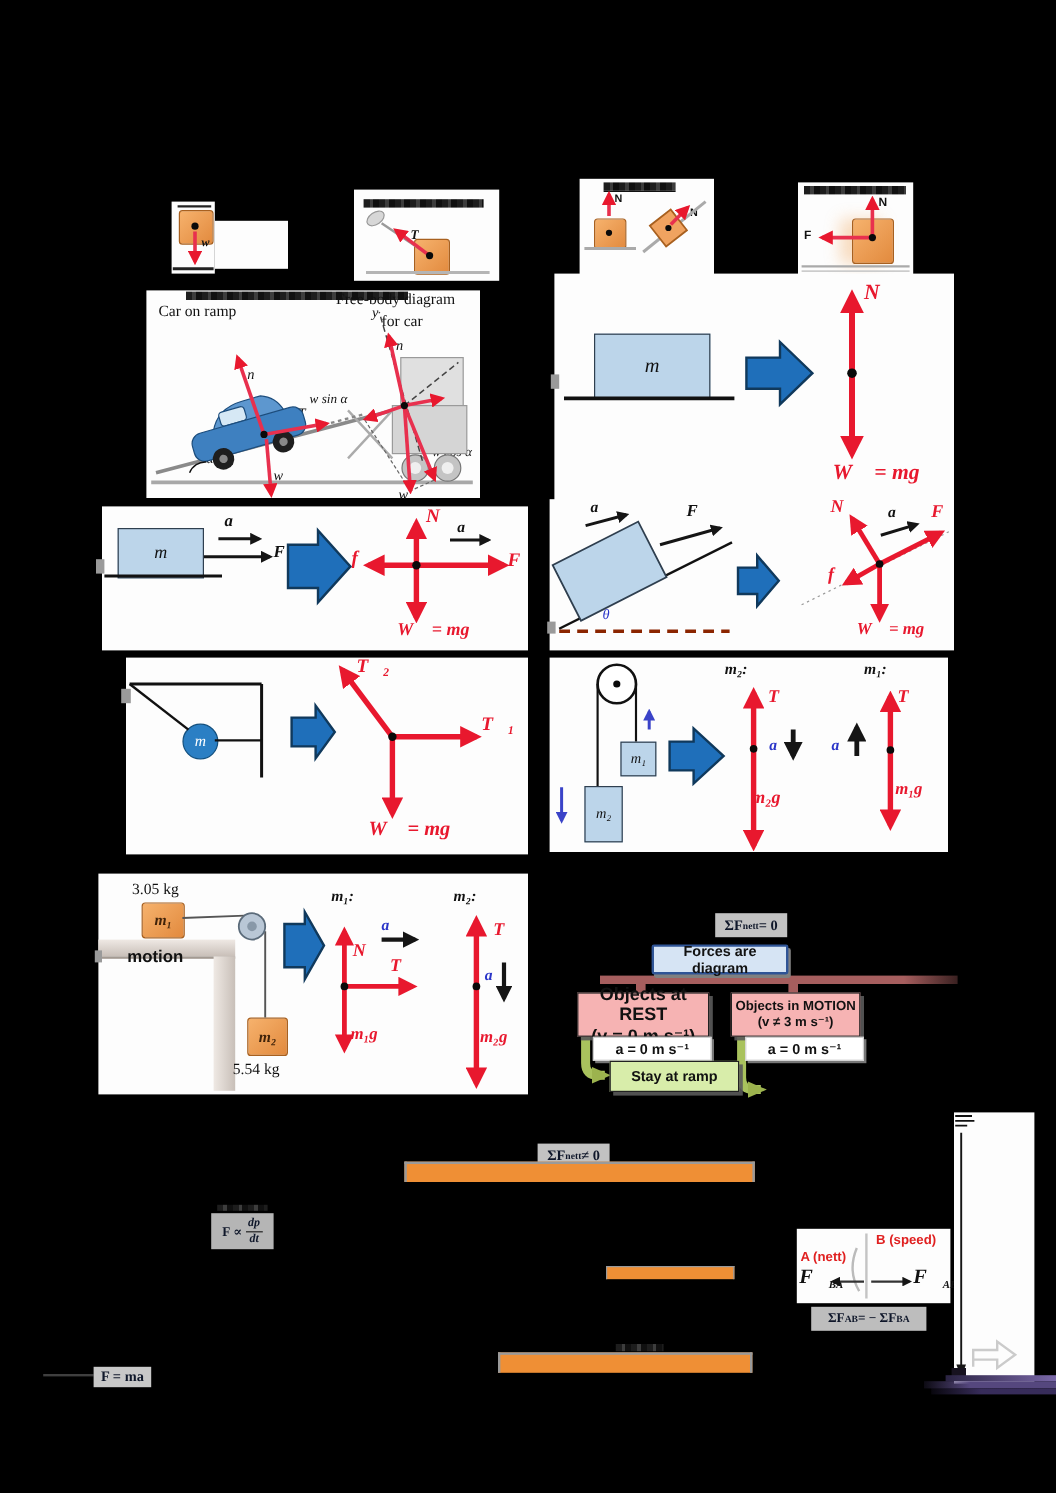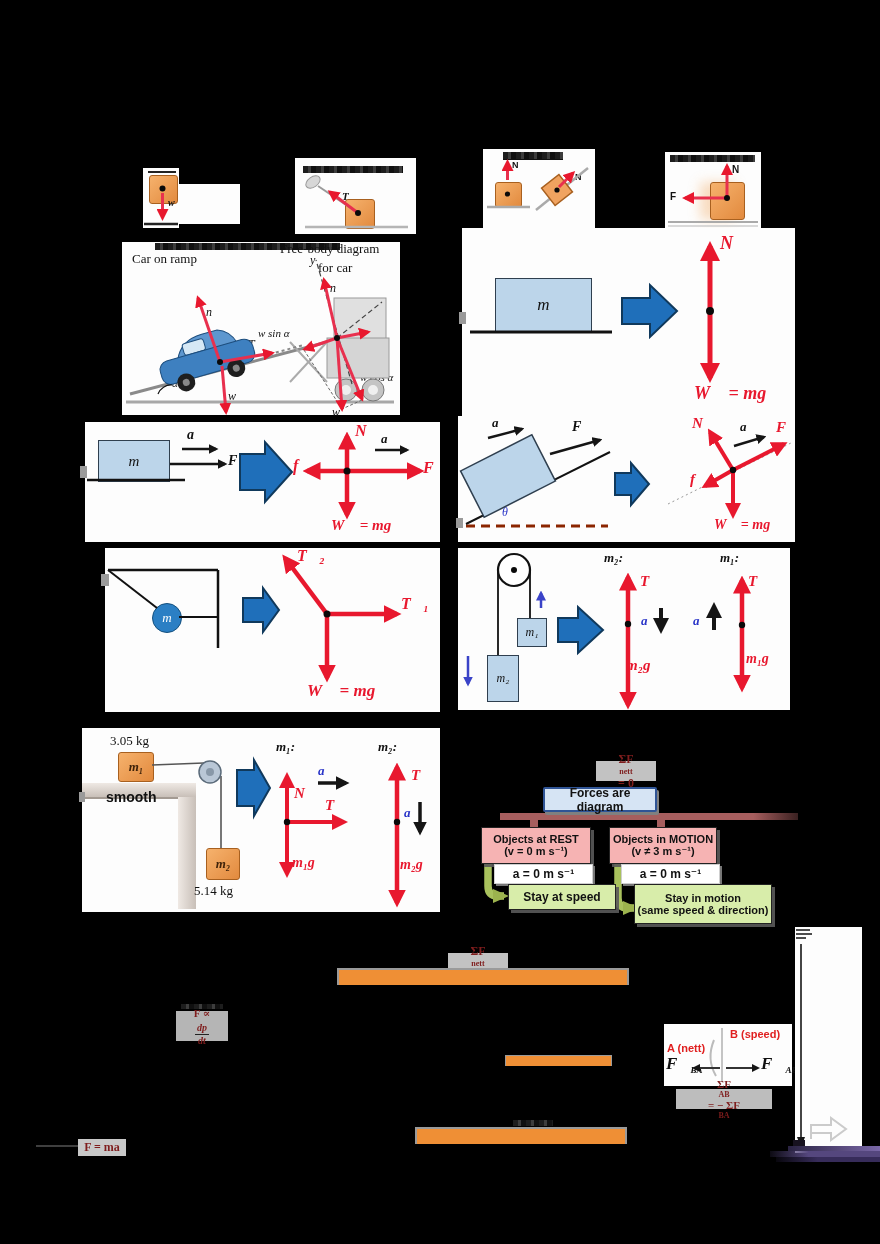--- a/index.html
+++ b/index.html
@@ -16,21 +16,21 @@
   .absvg{position:absolute;left:0;top:0;pointer-events:none;}
   .obox{position:absolute;background:linear-gradient(135deg,#f6b26d,#e28a3e);
         border:1.5px solid #a8601f;border-radius:3px;display:flex;align-items:center;justify-content:center;}
   .bblock{position:absolute;background:#bcd5ea;border:1.5px solid #2f3f4f;
           display:flex;align-items:center;justify-content:center;}
   .smudge{position:absolute;background:repeating-linear-gradient(90deg,#1d1d1d 0 5px,#3d3d3d 5px 8px,#101010 8px 13px);}
   .speck{position:absolute;background:#9a9a9a;}
   .fbox{position:absolute;display:flex;flex-direction:column;align-items:center;justify-content:center;
         text-align:center;font-weight:bold;color:#111;}
   .gray-eq{position:absolute;background:#c2c2c2;display:flex;align-items:center;justify-content:center;
-           font-family:"Liberation Serif","DejaVu Serif",serif;font-weight:bold;color:#7f1d1d;flex-direction:column;}
+           font-family:"Liberation Serif","DejaVu Serif",serif;font-weight:bold;color:#0f172a;}
   .obar{position:absolute;background:#ef8f35;border:2px solid #9a9a9a;border-bottom:none;}
   sub.sm{font-size:8px;}
   .frac{display:inline-flex;flex-direction:column;align-items:center;line-height:1;}
   .frac .bar{width:14px;height:1px;background:#222;margin:1px 0;}
 </style>
 </head>
 <body>
 
 <div id="canvas">
 
@@ -282,25 +282,25 @@
   </svg>
 </div>
 
 <div class="panel" style="left:82px;top:728px;width:358px;height:184px;">
   <span class="lbl serif blk s13" style="left:28px;top:6px;">3.05 kg</span>
   <div style="position:absolute;left:0;top:55px;width:114px;height:14px;background:linear-gradient(#efe9e4,#c8bfb8);border-bottom:2px solid #a39a92;"></div>
   <div style="position:absolute;left:96px;top:69px;width:18px;height:112px;background:linear-gradient(90deg,#efe9e4,#c8bfb8);"></div>
   <div class="obox" style="left:36px;top:24px;width:34px;height:28px;">
     <span class="serif it b s13" style="color:#40230a;">m₁</span>
   </div>
-  <span class="lbl b blk s14" style="left:24px;top:62px;">smooth</span>
+  <span class="lbl b blk s14" style="left:24px;top:62px;">motion</span>
   <div class="obox" style="left:124px;top:120px;width:32px;height:30px;">
     <span class="serif it b s13" style="color:#40230a;">m₂</span>
   </div>
-  <span class="lbl serif blk s13" style="left:112px;top:156px;">5.14 kg</span>
+  <span class="lbl serif blk s13" style="left:112px;top:156px;">5.54 kg</span>
   <span class="lbl serif it b blk s13" style="left:194px;top:12px;">m₁:</span>
   <span class="lbl serif it b blk s13" style="left:296px;top:12px;">m₂:</span>
   <span class="lbl serif it b red s15" style="left:212px;top:58px;">N⃗</span>
   <span class="lbl serif it b blu s13" style="left:236px;top:36px;">a⃗</span>
   <span class="lbl serif it b red s15" style="left:243px;top:70px;">T⃗</span>
   <span class="lbl serif it b red s14" style="left:210px;top:128px;">m₁g⃗</span>
   <span class="lbl serif it b red s15" style="left:329px;top:40px;">T⃗</span>
   <span class="lbl serif it b blu s13" style="left:322px;top:78px;">a⃗</span>
   <span class="lbl serif it b red s14" style="left:318px;top:130px;">m₂g⃗</span>
   <svg class="absvg" width="358" height="184">
@@ -330,40 +330,36 @@
 <div style="position:absolute;left:657px;top:819px;width:8px;height:10px;background:#a65e5e;"></div>
 
 <div class="gray-eq" style="left:596px;top:761px;width:60px;height:20px;font-size:12px;">
   <span>ΣF</span>
       <sub class="sm">nett</sub>
       <span> = 0</span>
 </div>
 <div class="fbox" style="left:543px;top:787px;width:110px;height:21px;background:#d6e4f4;border:2px solid #2f5496;border-radius:2px;box-shadow:2px 3px 0 #808080;font-size:12px;">
   <span>Forces are diagram</span>
 </div>
-<div class="fbox" style="left:481px;top:827px;width:108px;height:35px;background:#f6b3b3;border:1px solid #222;box-shadow:3px 3px 0 rgba(90,90,90,.9);font-size:11px;">
+<div class="fbox" style="left:481px;top:827px;width:108px;height:35px;background:#f6b3b3;border:1px solid #222;box-shadow:3px 3px 0 rgba(90,90,90,.9);font-size:15px;">
   <span>Objects at REST</span>
   <span>(v = 0 m s⁻¹)</span>
 </div>
 <div class="fbox" style="left:609px;top:827px;width:106px;height:35px;background:#f6b3b3;border:1px solid #222;box-shadow:3px 3px 0 rgba(90,90,90,.9);font-size:11px;">
   <span>Objects in MOTION</span>
   <span>(v ≠ 3 m s⁻¹)</span>
 </div>
 <div class="fbox" style="left:494px;top:864px;width:97px;height:18px;background:#fff;border:1px solid #cfcfcf;box-shadow:2px 2px 0 #777;font-size:12px;">
   <span>a = 0 m s⁻¹</span>
 </div>
 <div class="fbox" style="left:621px;top:864px;width:97px;height:18px;background:#fff;border:1px solid #cfcfcf;box-shadow:2px 2px 0 #777;font-size:12px;">
   <span>a = 0 m s⁻¹</span>
 </div>
 <div class="fbox" style="left:508px;top:884px;width:106px;height:24px;background:#d8edaa;border:1px solid #222;box-shadow:3px 3px 0 rgba(90,90,90,.9);font-size:12px;">
-  <span>Stay at speed</span>
-</div>
-<div class="fbox" style="left:634px;top:884px;width:136px;height:38px;background:#d8edaa;border:1px solid #222;box-shadow:3px 3px 0 rgba(90,90,90,.9);font-size:11px;">
-  <span>Stay in motion</span>
-  <span>(same speed &amp; direction)</span>
+  <span>Stay at ramp</span>
 </div>
 
 <div class="gray-eq" style="left:448px;top:953px;width:60px;height:20px;font-size:12px;">
   <span>ΣF</span>
       <sub class="sm">nett</sub>
       <span> ≠ 0</span>
 </div>
 <div class="obar" style="left:337px;top:968px;width:288px;height:15px;"></div>
 
 <div class="smudge" style="left:181px;top:1004px;width:42px;height:5px;"></div>

